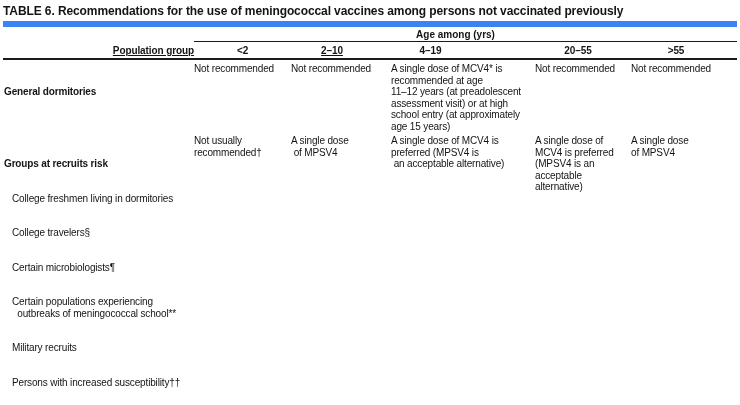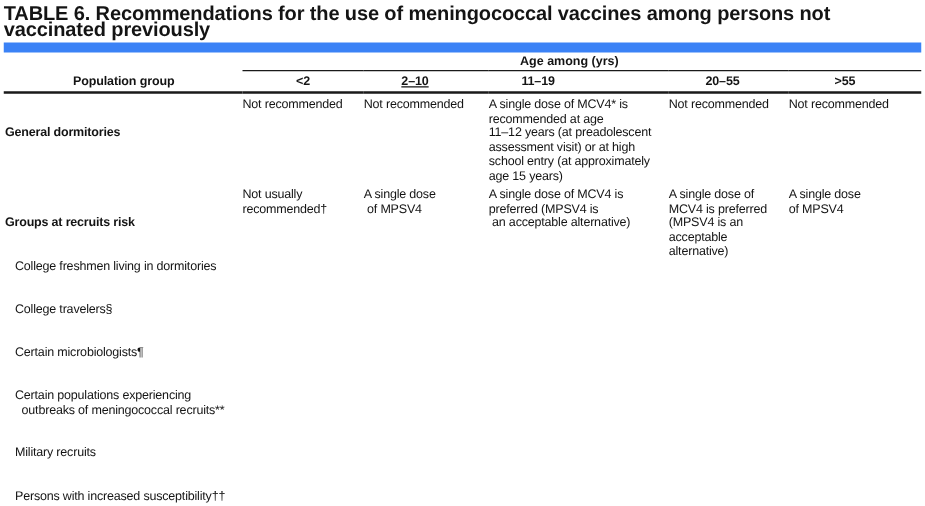--- a/index.html
+++ b/index.html
@@ -6,24 +6,24 @@
   body {
     width: 740px; height: 405px;
     font-family: "Liberation Sans", sans-serif;
     color: #141414;
     overflow: hidden;
   }
   .page { padding: 5px 3px 0 3px; }
 
   .title {
     font-weight: bold;
-    font-size: 16px;
+    font-size: 12px;
     line-height: 13px;
     letter-spacing: -0.1px;
-    border-bottom: 8px solid #3b82f6;
+    border-bottom: 6px solid #3b82f6;
     padding-bottom: 3px;
   }
 
   table {
     border-collapse: collapse;
     table-layout: fixed;
     width: 734px;
   }
   th, td { margin: 0; }
 
@@ -35,21 +35,21 @@
     border-bottom: 1px solid #1a1a1a;
   }
   .hdr th {
     font-weight: bold;
     font-size: 10px;
     letter-spacing: -0.1px;
     vertical-align: bottom;
     padding: 3px 0 2px 0;
     border-bottom: 2px solid #1a1a1a;
   }
-  th.pop-h { text-align: center; padding-left: 1px; }
+  th.pop-h { text-align: right; padding-left: 1px; text-decoration: underline; }
   th.age-h { text-align: center; }
   th.c2 { padding-right: 18px; text-decoration: underline; }
   th.c3 { padding-right: 65px; }
   th.c4 { padding-right: 10px; }
   th.c5 { padding-right: 16px; }
 
   tbody td {
     vertical-align: top;
     font-size: 10px;
     line-height: 11.5px;
@@ -81,21 +81,21 @@
     </colgroup>
     <thead>
       <tr>
         <th></th>
         <th colspan="5" class="age-span">Age among (yrs)</th>
       </tr>
       <tr class="hdr">
         <th class="pop-h">Population group</th>
         <th class="age-h c1">&lt;2</th>
         <th class="age-h c2">2–10</th>
-        <th class="age-h c3">11–19</th>
+        <th class="age-h c3">4–19</th>
         <th class="age-h c4">20–55</th>
         <th class="age-h c5">&gt;55</th>
       </tr>
     </thead>
     <tbody>
       <tr class="row-1">
         <td class="pop-c">
           <div class="group-label">General dormitories</div>
         </td>
         <td>Not recommended</td>
@@ -109,21 +109,21 @@
         <td>Not recommended</td>
         <td>Not recommended</td>
       </tr>
       <tr class="row-2">
         <td class="pop-c">
           <div class="group-label">Groups at recruits risk</div>
           <div class="subitem">College freshmen living in dormitories</div>
           <div class="subitem">College travelers§</div>
           <div class="subitem">Certain microbiologists¶</div>
           <div class="subitem">Certain populations experiencing
-  outbreaks of meningococcal recruits**</div>
+  outbreaks of meningococcal school**</div>
           <div class="subitem">Military recruits</div>
           <div class="subitem">Persons with increased susceptibility††</div>
         </td>
         <td>Not usually
 recommended†</td>
         <td>A single dose
  of MPSV4</td>
         <td>A single dose of MCV4 is
 preferred (MPSV4 is
  an acceptable alternative)</td>

